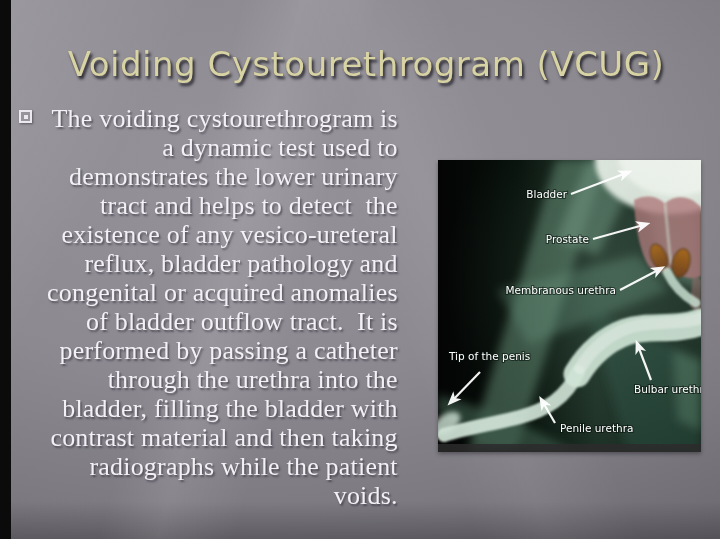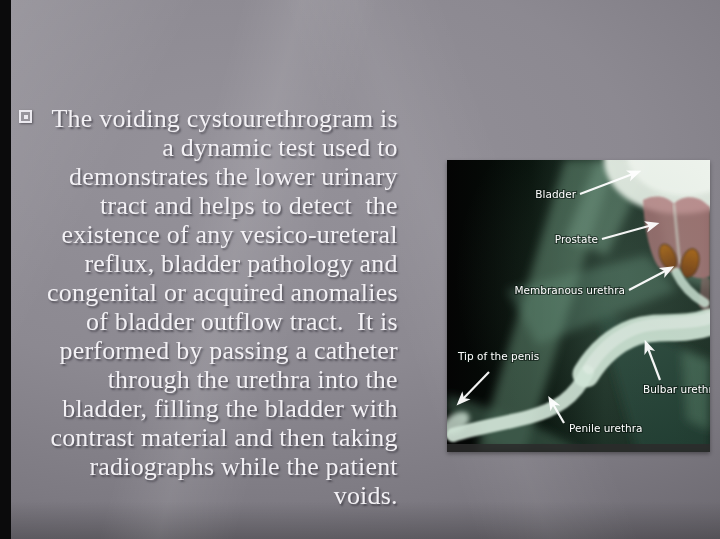--- a/index.html
+++ b/index.html
@@ -26,34 +26,35 @@
     border:2px solid #eceaf0;box-shadow:1px 1px 2px rgba(40,38,45,.55);
   }
   .bullet-glyph .dot{position:absolute;left:2.5px;top:2.5px;width:4px;height:4px;background:#eceaf0}
   .body-text{
     position:absolute;left:47px;top:104px;
     font-family:"Liberation Serif",serif;font-size:26px;line-height:29px;
     color:#f3f1f5;letter-spacing:.2px;white-space:pre;
     text-shadow:1.5px 1.5px 2px rgba(35,33,42,.55);
     text-align:right;
   }
-  .xray{position:absolute;left:447px;top:160px;width:263px;height:292px;box-shadow:0 2px 4px rgba(0,0,0,.35)}
+  .xray{position:absolute;left:438px;top:160px;width:263px;height:292px;box-shadow:0 2px 4px rgba(0,0,0,.35)}
   .xray svg{display:block}
   .xlabel{
     font-family:"DejaVu Sans",sans-serif;font-size:10.5px;fill:#ffffff;
     paint-order:stroke;stroke:rgba(8,18,12,.55);stroke-width:2.2px;
   }
   .arrow{stroke:#ffffff;stroke-width:2.2;opacity:.95}
 </style>
 </head>
 <body>
 
 <div class="slide">
   <div class="left-bar"></div>
 
+  <div class="slide-title">Voiding Cystourethrogram (VCUG)</div>
 
   <div class="bullet-glyph">
       <span class="dot"></span>
     </div>
 
   <div class="body-text">The voiding cystourethrogram is
 a dynamic test used to
 demonstrates the lower urinary
 tract and helps to detect  the
 existence of any vesico-ureteral

